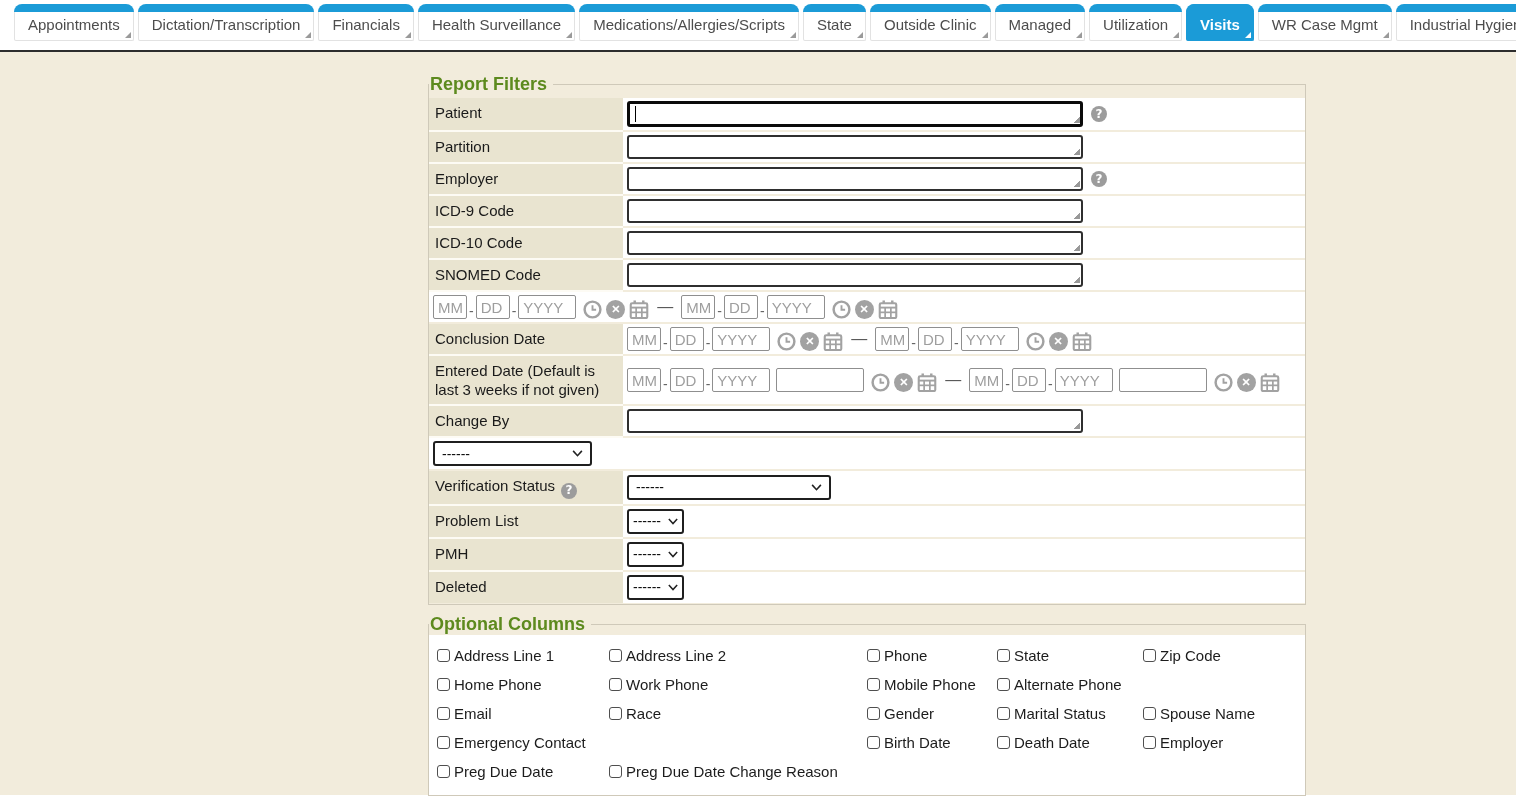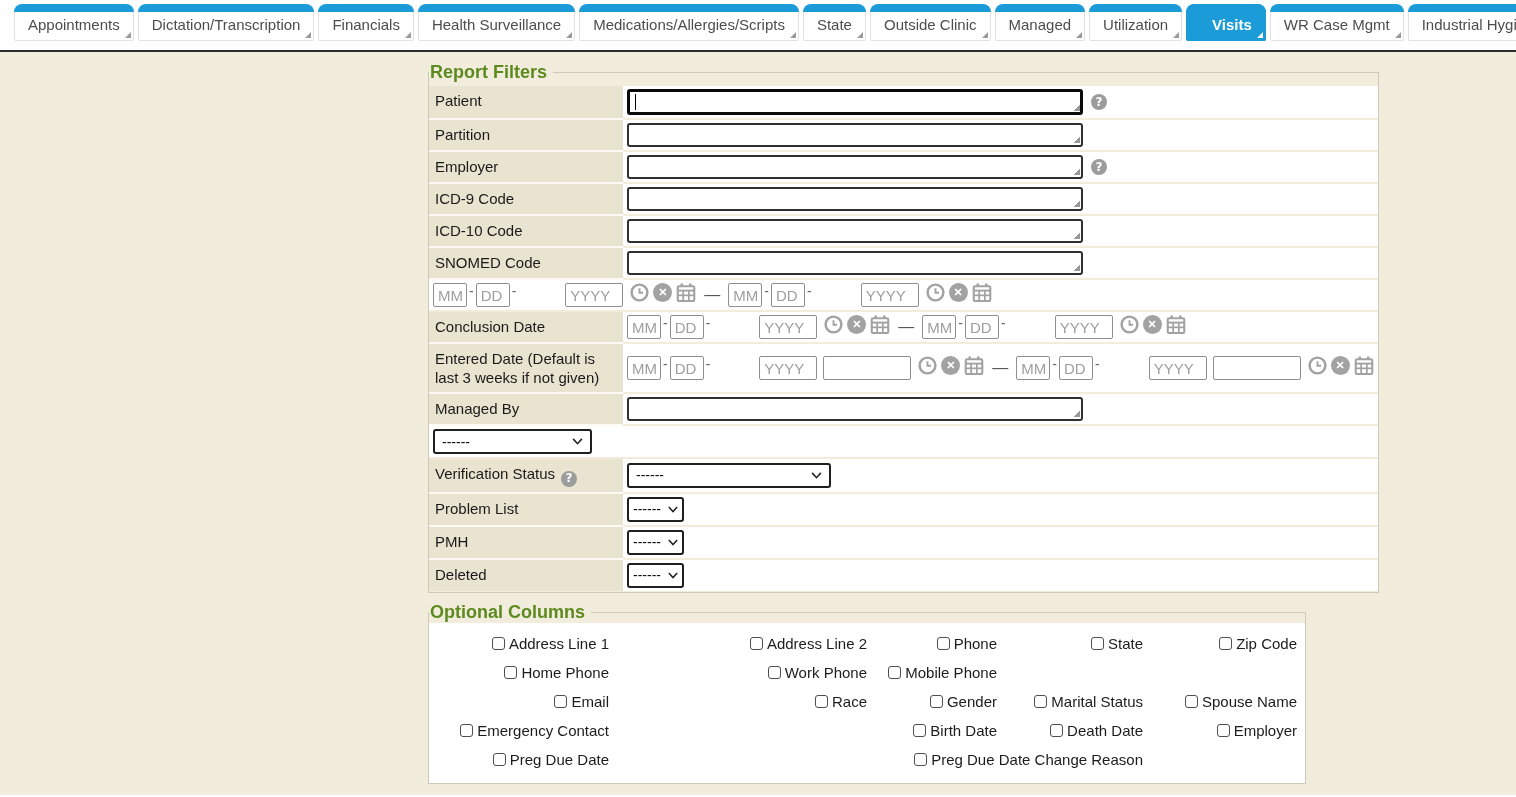--- a/index.html
+++ b/index.html
@@ -12,25 +12,25 @@
   .tab { position:relative; height:37px; background:#fff;
     border:1px solid #e2e2e2; border-top:none; border-radius:9px 9px 2px 2px;
     margin-right:4px; padding:0 13px; display:flex; align-items:flex-end;
     cursor:pointer; flex:0 0 auto; }
   .tab::before { content:""; position:absolute; top:0; left:-1px; right:-1px;
     height:8px; background:#1b9bd7; border-radius:9px 9px 0 0; }
   .tab .tab-label { font-size:15px; color:#4d4d4d; padding-bottom:7px; white-space:nowrap; }
   .tab .tab-caret { position:absolute; right:2px; bottom:2px; width:0; height:0;
     border-left:6px solid transparent; border-bottom:6px solid #9a9a9a; }
   .tab.active { background:#1b9bd7; border-color:#1b9bd7; }
-  .tab.active .tab-label { color:#ffffff; font-weight:bold;margin-left:12px; }
+  .tab.active .tab-label { color:#ffffff; font-weight:bold; }
   .tab.active .tab-caret { border-bottom-color:#ffffff; }
 
   
-  .content { background:#f2ecdc; height:743px; padding-top:10px; }
+  .content { background:#f2ecdc; height:743px; padding-top:22px; }
   .panel { margin-left:428px; width:878px; }
 
   fieldset { border:1px solid #cfc9b9; padding:0; background:transparent; }
   legend { color:#5d8a1e; font-weight:bold; font-size:18px; padding:0 6px 0 1px; }
 
   
   .frow { display:flex; }
   .frow .lbl { width:194px; flex:0 0 194px; background:#e9e4d0;
     border-bottom:2px solid #fdfbf4; padding:5px 2px 5px 6px;
     font-size:15px; line-height:19px; color:#1a1a1a; }
@@ -52,42 +52,42 @@
     background:#9c9c9c; color:#fff; font-size:12px; font-weight:bold;
     align-items:center; justify-content:center; margin-left:8px; flex:0 0 auto;
     font-family:"DejaVu Sans", sans-serif; }
   .lbl .help-icon { margin-left:6px; vertical-align:-3px; }
 
   
   .din { height:24px; border:1px solid #8f8f8f; border-radius:2px;
     font-size:15px; padding:2px 4px; color:#333; background:#fff; }
   .din::placeholder { color:#9e9e9e; opacity:1; }
   .dmm,.ddd { width:34px; }
-  .dyyyy { width:58px;margin-left:47px; }
+  .dyyyy { width:58px; }
   .dextra { width:88px; margin-left:6px; }
   .dsep { color:#666; margin:0 2px; font-size:14px; }
-  .dategrp { display:inline-flex; align-items:flex-start; }
+  .dategrp { display:inline-flex; align-items:flex-end; }
   .dicons { display:inline-flex; align-items:center; gap:4px; margin-left:7px; }
   .clear-icon { display:inline-flex; width:19px; height:19px; border-radius:50%;
     background:#a2a2a2; color:#fff; font-size:11px; font-weight:bold;
     align-items:center; justify-content:center; }
   .rangesep { color:#555; margin:0 8px; font-size:16px; }
 
   
   .sel { height:25px; border:2px solid #1f1f1f; border-radius:3px; background:#fff;
     display:inline-flex; align-items:center; justify-content:space-between;
     padding:0 7px; font-size:14px; color:#111; cursor:pointer; overflow:hidden;
     white-space:nowrap; }
   .sel .sel-value { overflow:hidden; margin-right:6px; }
   .sel-w160 { width:159px; } .sel-w205 { width:204px; } .sel-w57 { width:57px; padding:0 4px; }
 
   
   .opt-box { background:#ffffff; padding:10px 8px 12px; display:grid;
     grid-template-columns:172px 258px 130px 146px 1fr; row-gap:7px; }
-  .cb { display:flex; align-items:center; height:22px;justify-content:flex-end; }
+  .cb { display:flex; align-items:center; height:22px; }
   .cb input { appearance:none; -webkit-appearance:none; width:13px; height:13px;
     border:1.5px solid #4f4f4f; border-radius:3px; background:#fff; margin:0 4px 0 0;
     flex:0 0 auto; cursor:pointer; }
   .cb .cb-label { font-size:15px; color:#1c1c1c; white-space:nowrap; }
 
   .rf-fieldset { margin-bottom:9px; }
   .rf-body { padding:3px 0 1px; }
 </style>
 </head>
 <body>
@@ -348,21 +348,21 @@
                     <line x1="7" y1="8" x2="7" y2="18.5" stroke="#a2a2a2" stroke-width="1.8"></line>
                     <line x1="13" y1="8" x2="13" y2="18.5" stroke="#a2a2a2" stroke-width="1.8"></line>
                     <line x1="1.5" y1="13" x2="18.5" y2="13" stroke="#a2a2a2" stroke-width="1.8"></line>
                   </svg>
             </span>
           </span>
         </div>
       </div>
 
       <div class="frow">
-        <div class="lbl">Managed By</div>
+        <div class="lbl">Change By</div>
         <div class="val">
               <span class="tawrap"><input class="tfield" type="text" style=""></span>
             </div>
       </div>
 
       <div class="frow">
         <div class="val">
           <span class="sel sel-w160">
             <span class="sel-value">------</span>
             <svg width="11" height="7" viewBox="0 0 12 8">
@@ -452,20 +452,24 @@
             <span class="cb-label">Home Phone</span>
           </label>
       <label class="cb" style="grid-row:2;grid-column:2">
             <input type="checkbox" style="">
             <span class="cb-label">Work Phone</span>
           </label>
       <label class="cb" style="grid-row:2;grid-column:3">
             <input type="checkbox" style="">
             <span class="cb-label">Mobile Phone</span>
           </label>
+      <label class="cb" style="grid-row:2;grid-column:4 / span 2">
+            <input type="checkbox" style="">
+            <span class="cb-label">Alternate Phone</span>
+          </label>
 
       <label class="cb" style="grid-row:3;grid-column:1">
             <input type="checkbox" style="">
             <span class="cb-label">Email</span>
           </label>
       <label class="cb" style="grid-row:3;grid-column:2">
             <input type="checkbox" style="">
             <span class="cb-label">Race</span>
           </label>
       <label class="cb" style="grid-row:3;grid-column:3">

